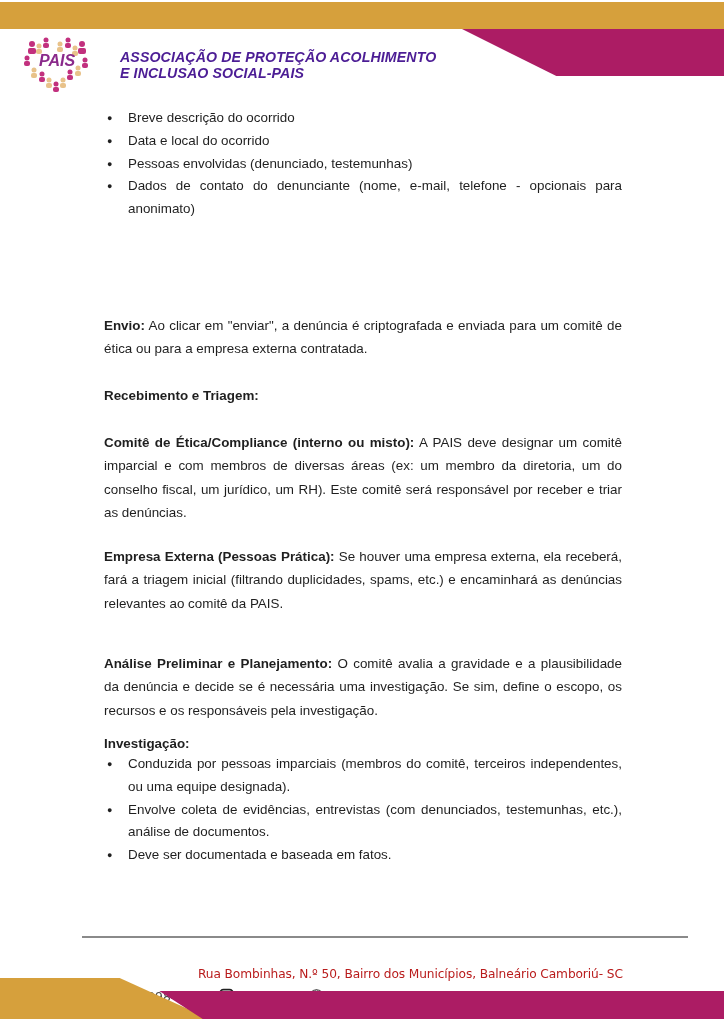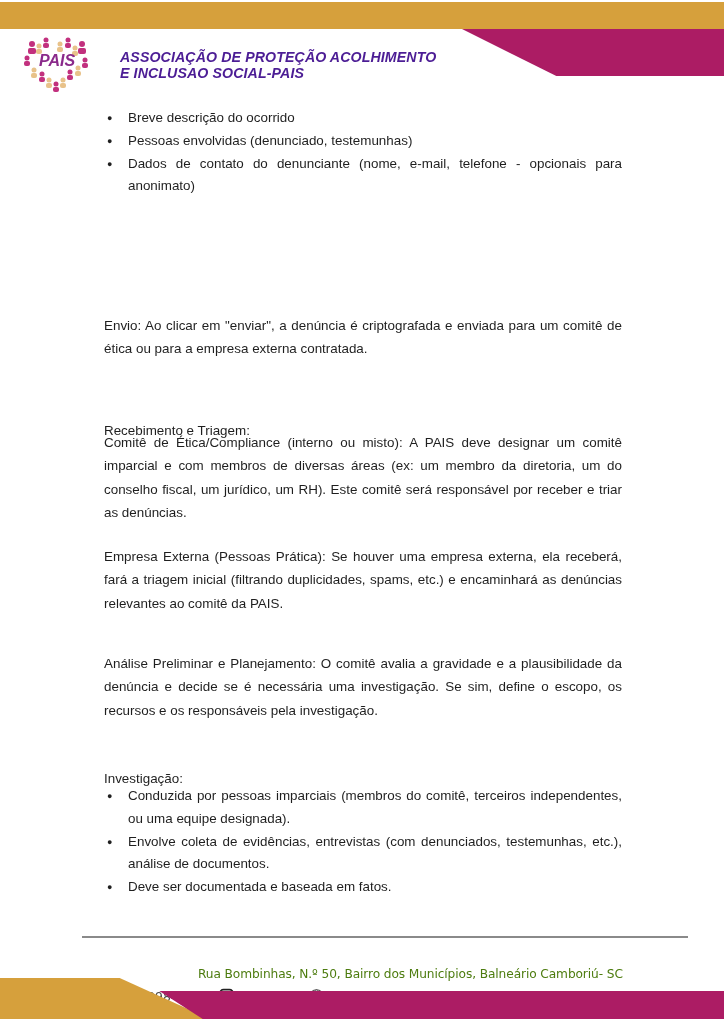--- a/index.html
+++ b/index.html
@@ -13,30 +13,30 @@
   .logo { position: absolute; left: 22px; top: 34px; width: 70px; height: 62px; }
   .org-title { position: absolute; left: 120px; top: 49px; font-weight: bold; font-style: italic;
                font-size: 14.2px; line-height: 16px; color: #4c1d95; letter-spacing: 0.1px; }
 
   
   .content { position: absolute; left: 104px; top: 0; width: 518px; font-size: 13.4px; }
   .bullet-list { list-style: none; }
   .bullet-item { position: relative; padding-left: 24px; line-height: 22.8px; text-align: justify; }
   .bullet-item::before { content: "\25CF"; position: absolute; left: 3px; top: 0; font-size: 9px; color: #1f1f1f; }
   .para { line-height: 23.4px; text-align: justify; }
-  .para b, .heading { font-weight: normal; margin-top: 35px; }
+  .para b, .heading { font-weight: bold; }
 
   
   .footer-rule { position: absolute; left: 82px; top: 936px; width: 606px; height: 2px; background: #8a8a8a; }
   .footer-row { position: absolute; left: 98px; top: 988px; height: 22px; display: flex; align-items: flex-start;
                 font-family: "DejaVu Sans", sans-serif; font-size: 12.4px; color: #4a4a4a; }
   .footer-item { display: flex; align-items: center; margin-right: 16px; }
   .footer-item svg { margin-right: 4px; }
   .footer-address { position: absolute; left: 198px; top: 967px; font-family: "DejaVu Sans", sans-serif;
-                    font-size: 12.2px; color: #4d7c0f; white-space: nowrap; letter-spacing: -0.1px; }
+                    font-size: 12.2px; color: #b91c1c; white-space: nowrap; letter-spacing: -0.1px; }
   .bottom-gold { position: absolute; left: 0; top: 978px; width: 210px; height: 41px; background: #d6a03c;
                  clip-path: polygon(0 0, 57% 0, 100% 100%, 0 100%); }
   .bottom-magenta { position: absolute; left: 0; top: 991px; width: 724px; height: 28px; background: #ac1c64;
                     clip-path: polygon(22% 0, 100% 0, 100% 100%, 28% 100%); }
 </style>
 </head>
 <body>
 
 <div class="top-band"></div>
 <div class="top-magenta"></div>
@@ -84,20 +84,21 @@
 </div>
 
 <div class="org-title">
   <div>ASSOCIAÇÃO DE PROTEÇÃO ACOLHIMENTO</div>
   <div>E INCLUSAO SOCIAL-PAIS</div>
 </div>
 
 <div class="content">
   <ul class="bullet-list" style="position:absolute; top:107px; width:518px;">
     <li class="bullet-item">Breve descrição do ocorrido</li>
+    <li class="bullet-item">Data e local do ocorrido</li>
     <li class="bullet-item">Pessoas envolvidas (denunciado, testemunhas)</li>
     <li class="bullet-item">Dados de contato do denunciante (nome, e-mail, telefone - opcionais para anonimato)</li>
   </ul>
 
   <p class="para" style="position:absolute; top:314px; width:518px;">
     <b>Envio:</b><span> Ao clicar em "enviar", a denúncia é criptografada e enviada para um comitê de ética ou para a empresa externa contratada.</span>
   </p>
 
   <p class="para heading" style="position:absolute; top:384px; width:518px;">Recebimento e Triagem:</p>
 
@@ -108,21 +109,21 @@
   <p class="para" style="position:absolute; top:545px; width:518px;">
     <b>Empresa Externa (Pessoas Prática):</b><span> Se houver uma empresa externa, ela receberá, fará a triagem inicial (filtrando duplicidades, spams, etc.) e encaminhará as denúncias relevantes ao comitê da PAIS.</span>
   </p>
 
   <p class="para" style="position:absolute; top:652px; width:518px;">
     <b>Análise Preliminar e Planejamento:</b><span> O comitê avalia a gravidade e a plausibilidade da denúncia e decide se é necessária uma investigação. Se sim, define o escopo, os recursos e os responsáveis pela investigação.</span>
   </p>
 
   <p class="para heading" style="position:absolute; top:732px; width:518px;">Investigação:</p>
 
-  <ul class="bullet-list" style="position:absolute; top:753px; width:518px;margin-top:32px;">
+  <ul class="bullet-list" style="position:absolute; top:753px; width:518px;">
     <li class="bullet-item">Conduzida por pessoas imparciais (membros do comitê, terceiros independentes, ou uma equipe designada).</li>
     <li class="bullet-item">Envolve coleta de evidências, entrevistas (com denunciados, testemunhas, etc.), análise de documentos.</li>
     <li class="bullet-item">Deve ser documentada e baseada em fatos.</li>
   </ul>
 </div>
 
 <div class="footer-rule"></div>
 
 <div class="footer-row">
   <div class="footer-item">

